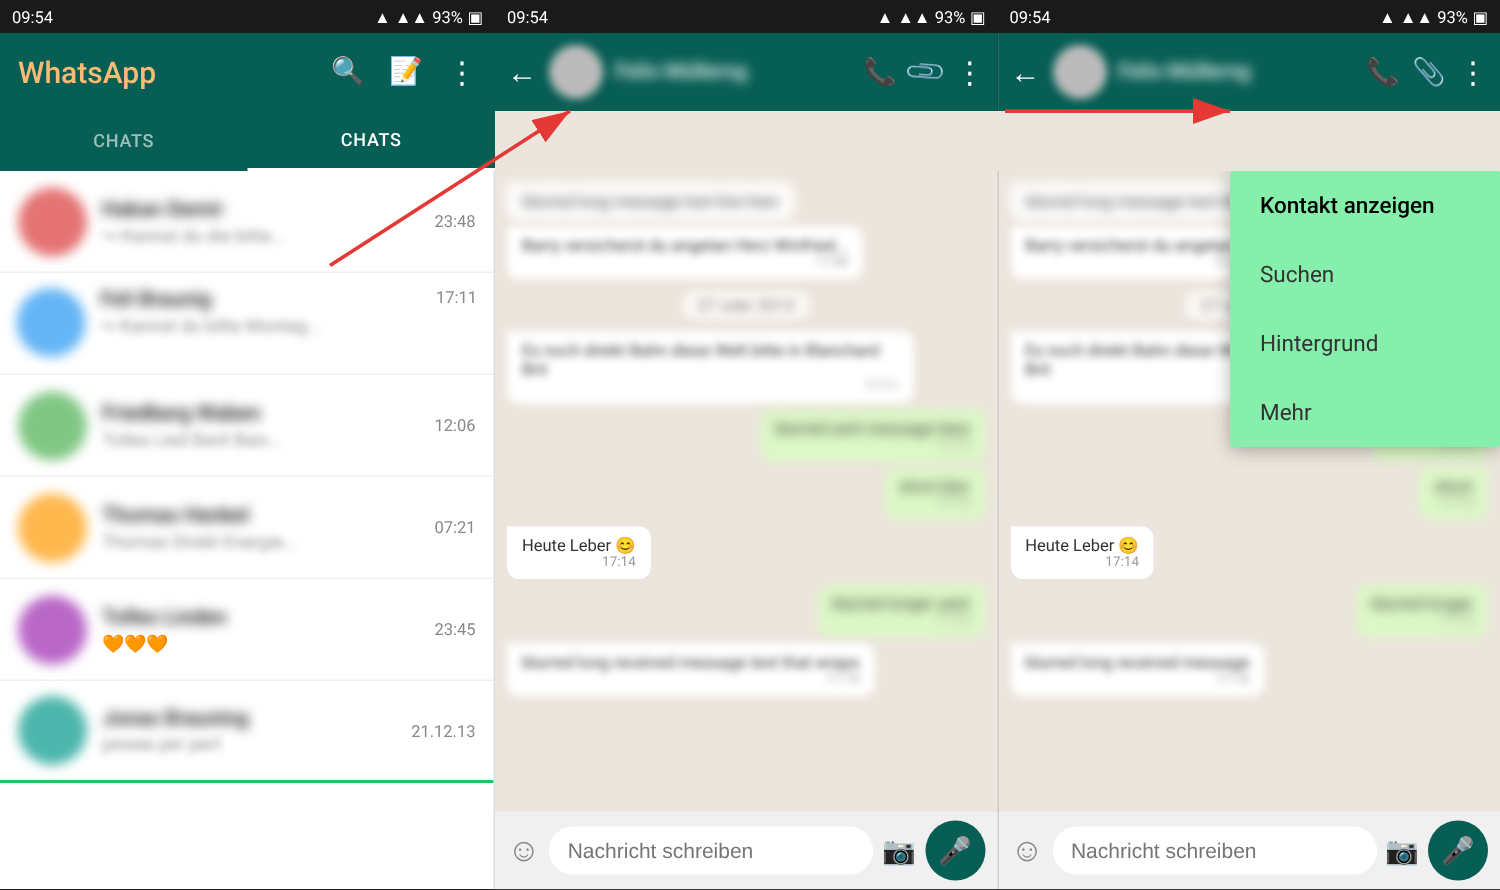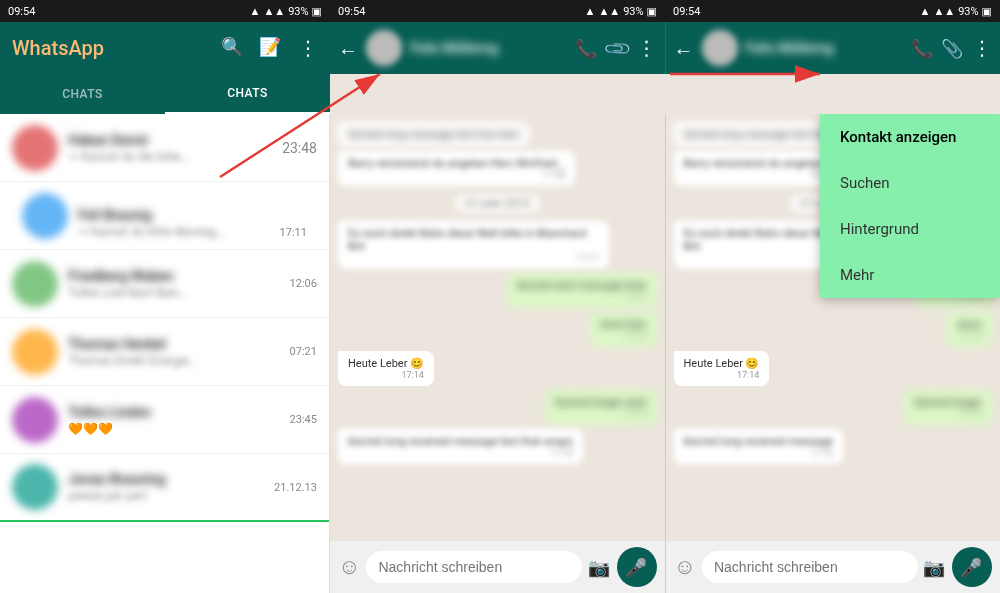--- a/index.html
+++ b/index.html
@@ -94,25 +94,25 @@
 
     <div style="width:330px; background:#fff; display:flex; flex-direction:column; border-right:1px solid #ddd; flex-shrink:0; overflow-y:auto;">
 
       <div style="display:flex; align-items:center; padding:10px 12px; gap:10px; border-bottom:1px solid #f0f0f0; cursor:pointer; min-height:68px;">
         <div style="width:46px; height:46px; border-radius:50%; background:#E57373; flex-shrink:0; filter:blur(4px);"></div>
         <div style="flex:1; min-width:0;">
           <div style="font-size:14px; font-weight:500; color:#111; white-space:nowrap; overflow:hidden; text-overflow:ellipsis; filter:blur(4px);">Hakan Demir</div>
           <div style="font-size:12px; color:#888; white-space:nowrap; overflow:hidden; text-overflow:ellipsis; margin-top:2px; filter:blur(3px);">↪ Kannst du die bitte...</div>
         </div>
         <div style="text-align:right; flex-shrink:0;">
-          <div style="font-size:14px; color:#888;">23:48</div>
-        </div>
-      </div>
-
-      <div style="display:flex; align-items:flex-end; padding:10px 22px; gap:10px; border-bottom:1px solid #f0f0f0; cursor:pointer; min-height:68px;">
+          <div style="font-size:11px; color:#888;">23:48</div>
+        </div>
+      </div>
+
+      <div style="display:flex; align-items:flex-start; padding:10px 11px; gap:10px; border-bottom:1px solid #f0f0f0; cursor:pointer; min-height:68px;">
         <div style="width:46px; height:46px; border-radius:50%; background:#64B5F6; flex-shrink:0; filter:blur(4px);"></div>
         <div style="flex:1; min-width:0;">
           <div style="font-size:14px; font-weight:500; color:#111; filter:blur(4px);">Feli Braunig</div>
           <div style="font-size:12px; color:#888; white-space:nowrap; overflow:hidden; text-overflow:ellipsis; margin-top:2px; filter:blur(3px);">↪ Kannst du bitte Montag...</div>
         </div>
         <div style="text-align:right; flex-shrink:0;">
           <div style="font-size:11px; color:#888;">17:11</div>
         </div>
       </div>
 

